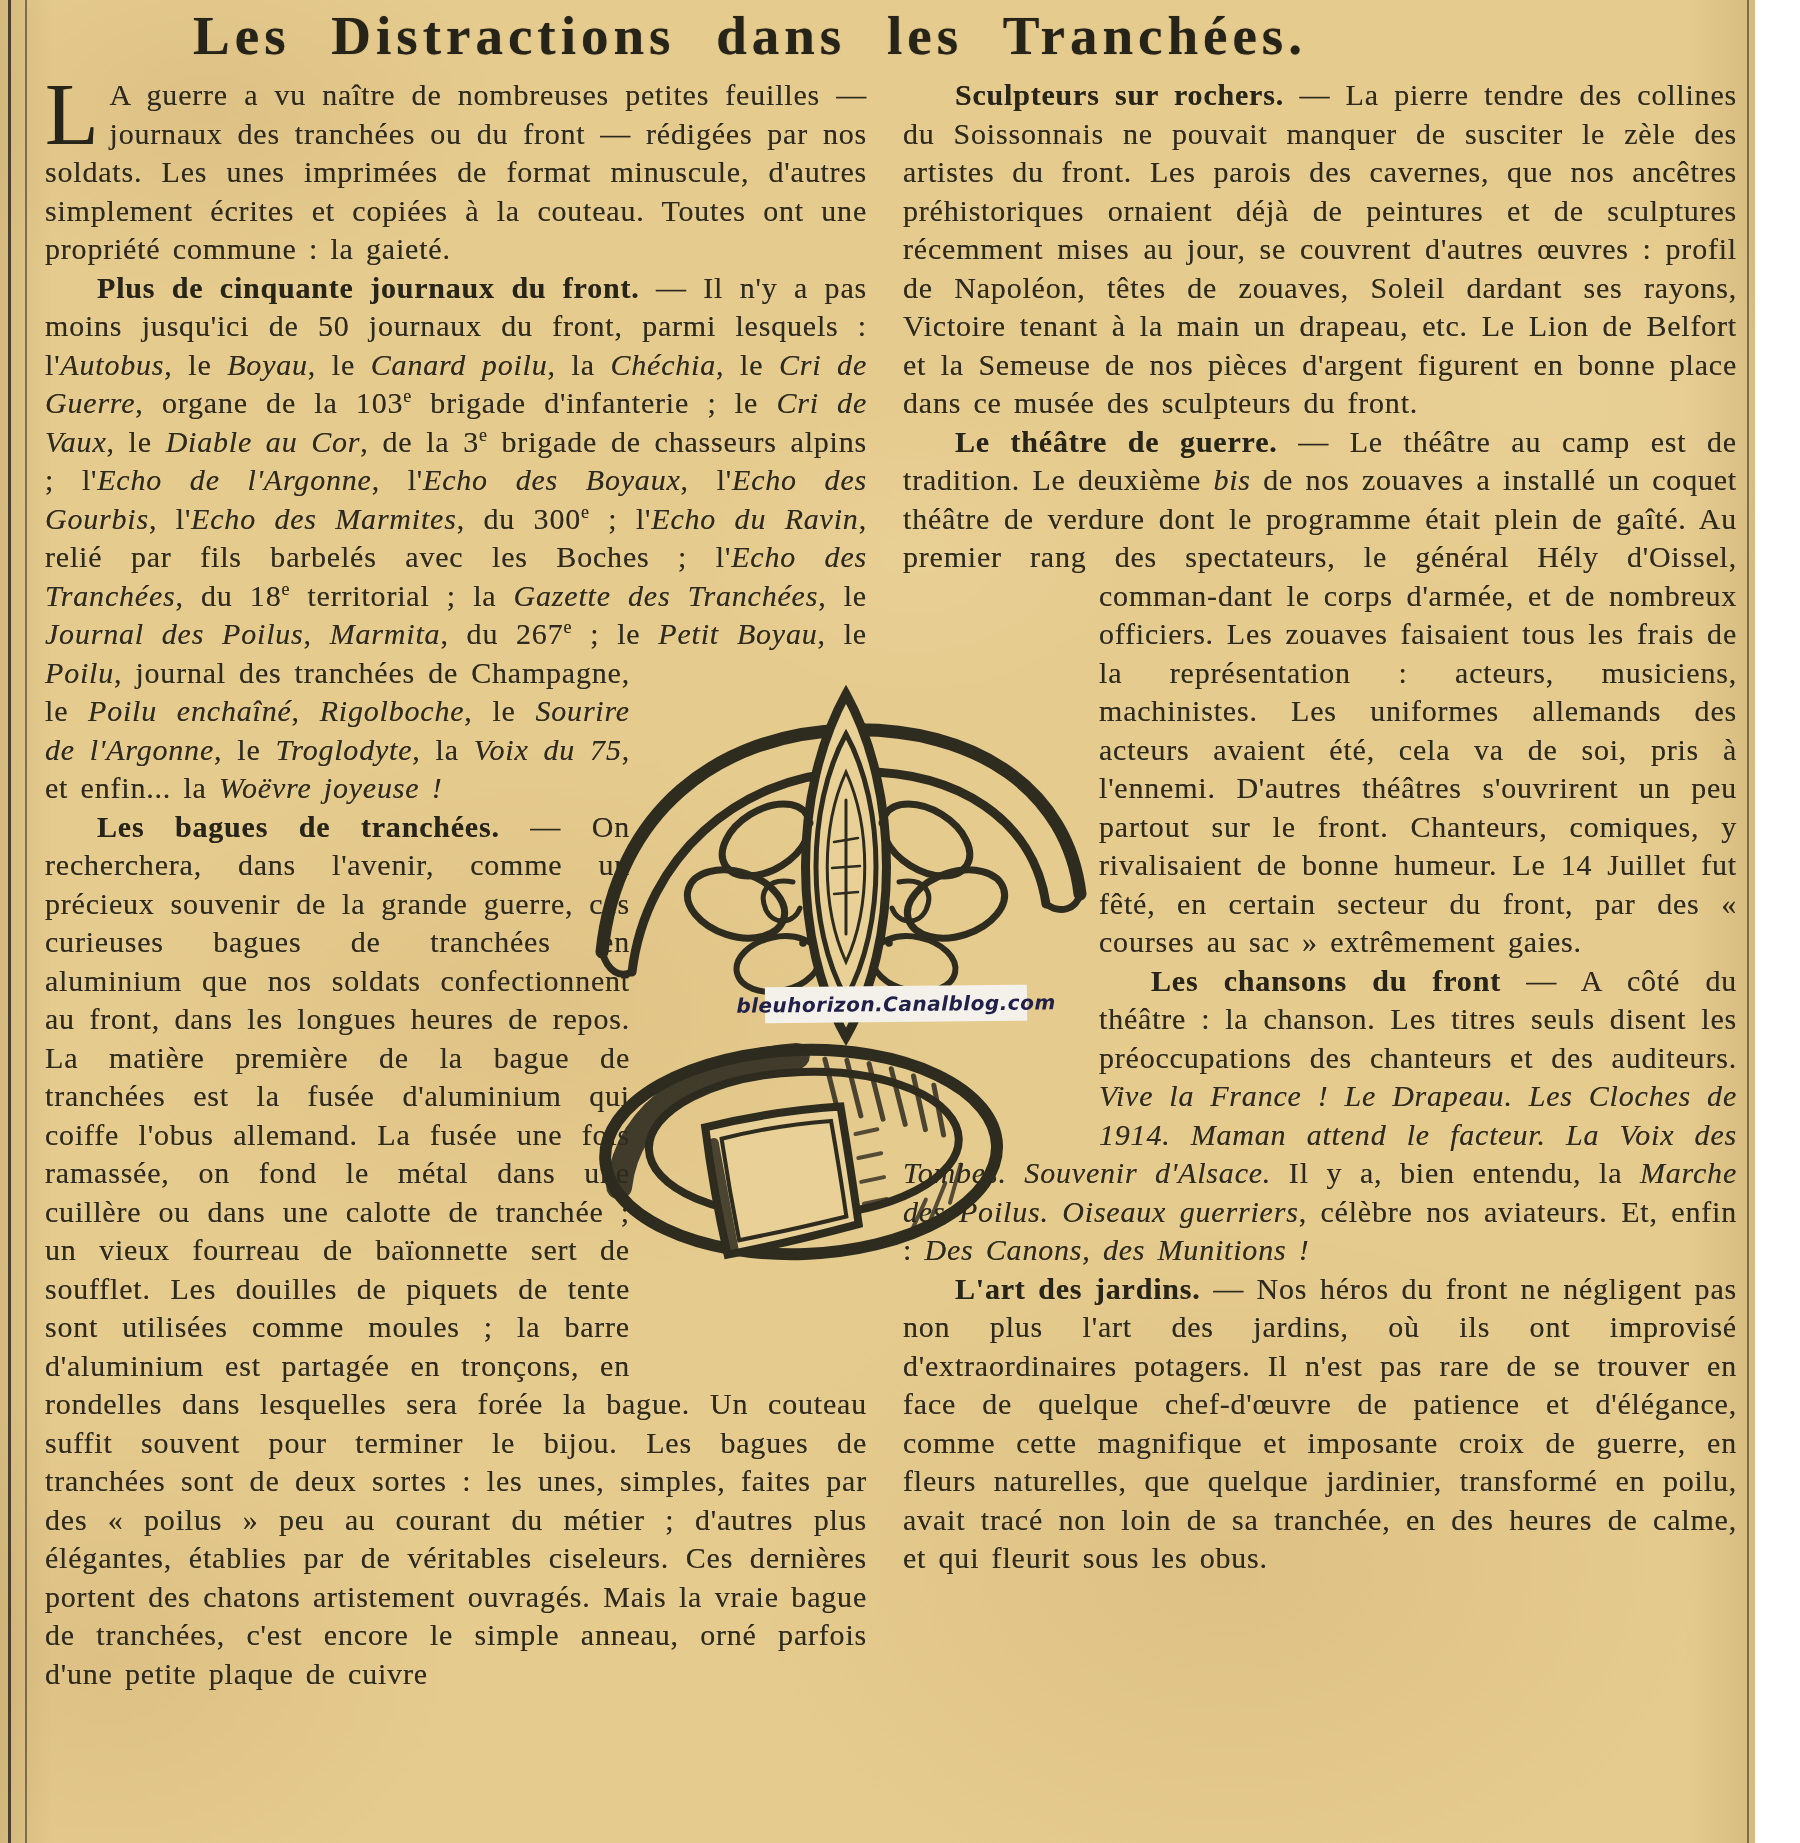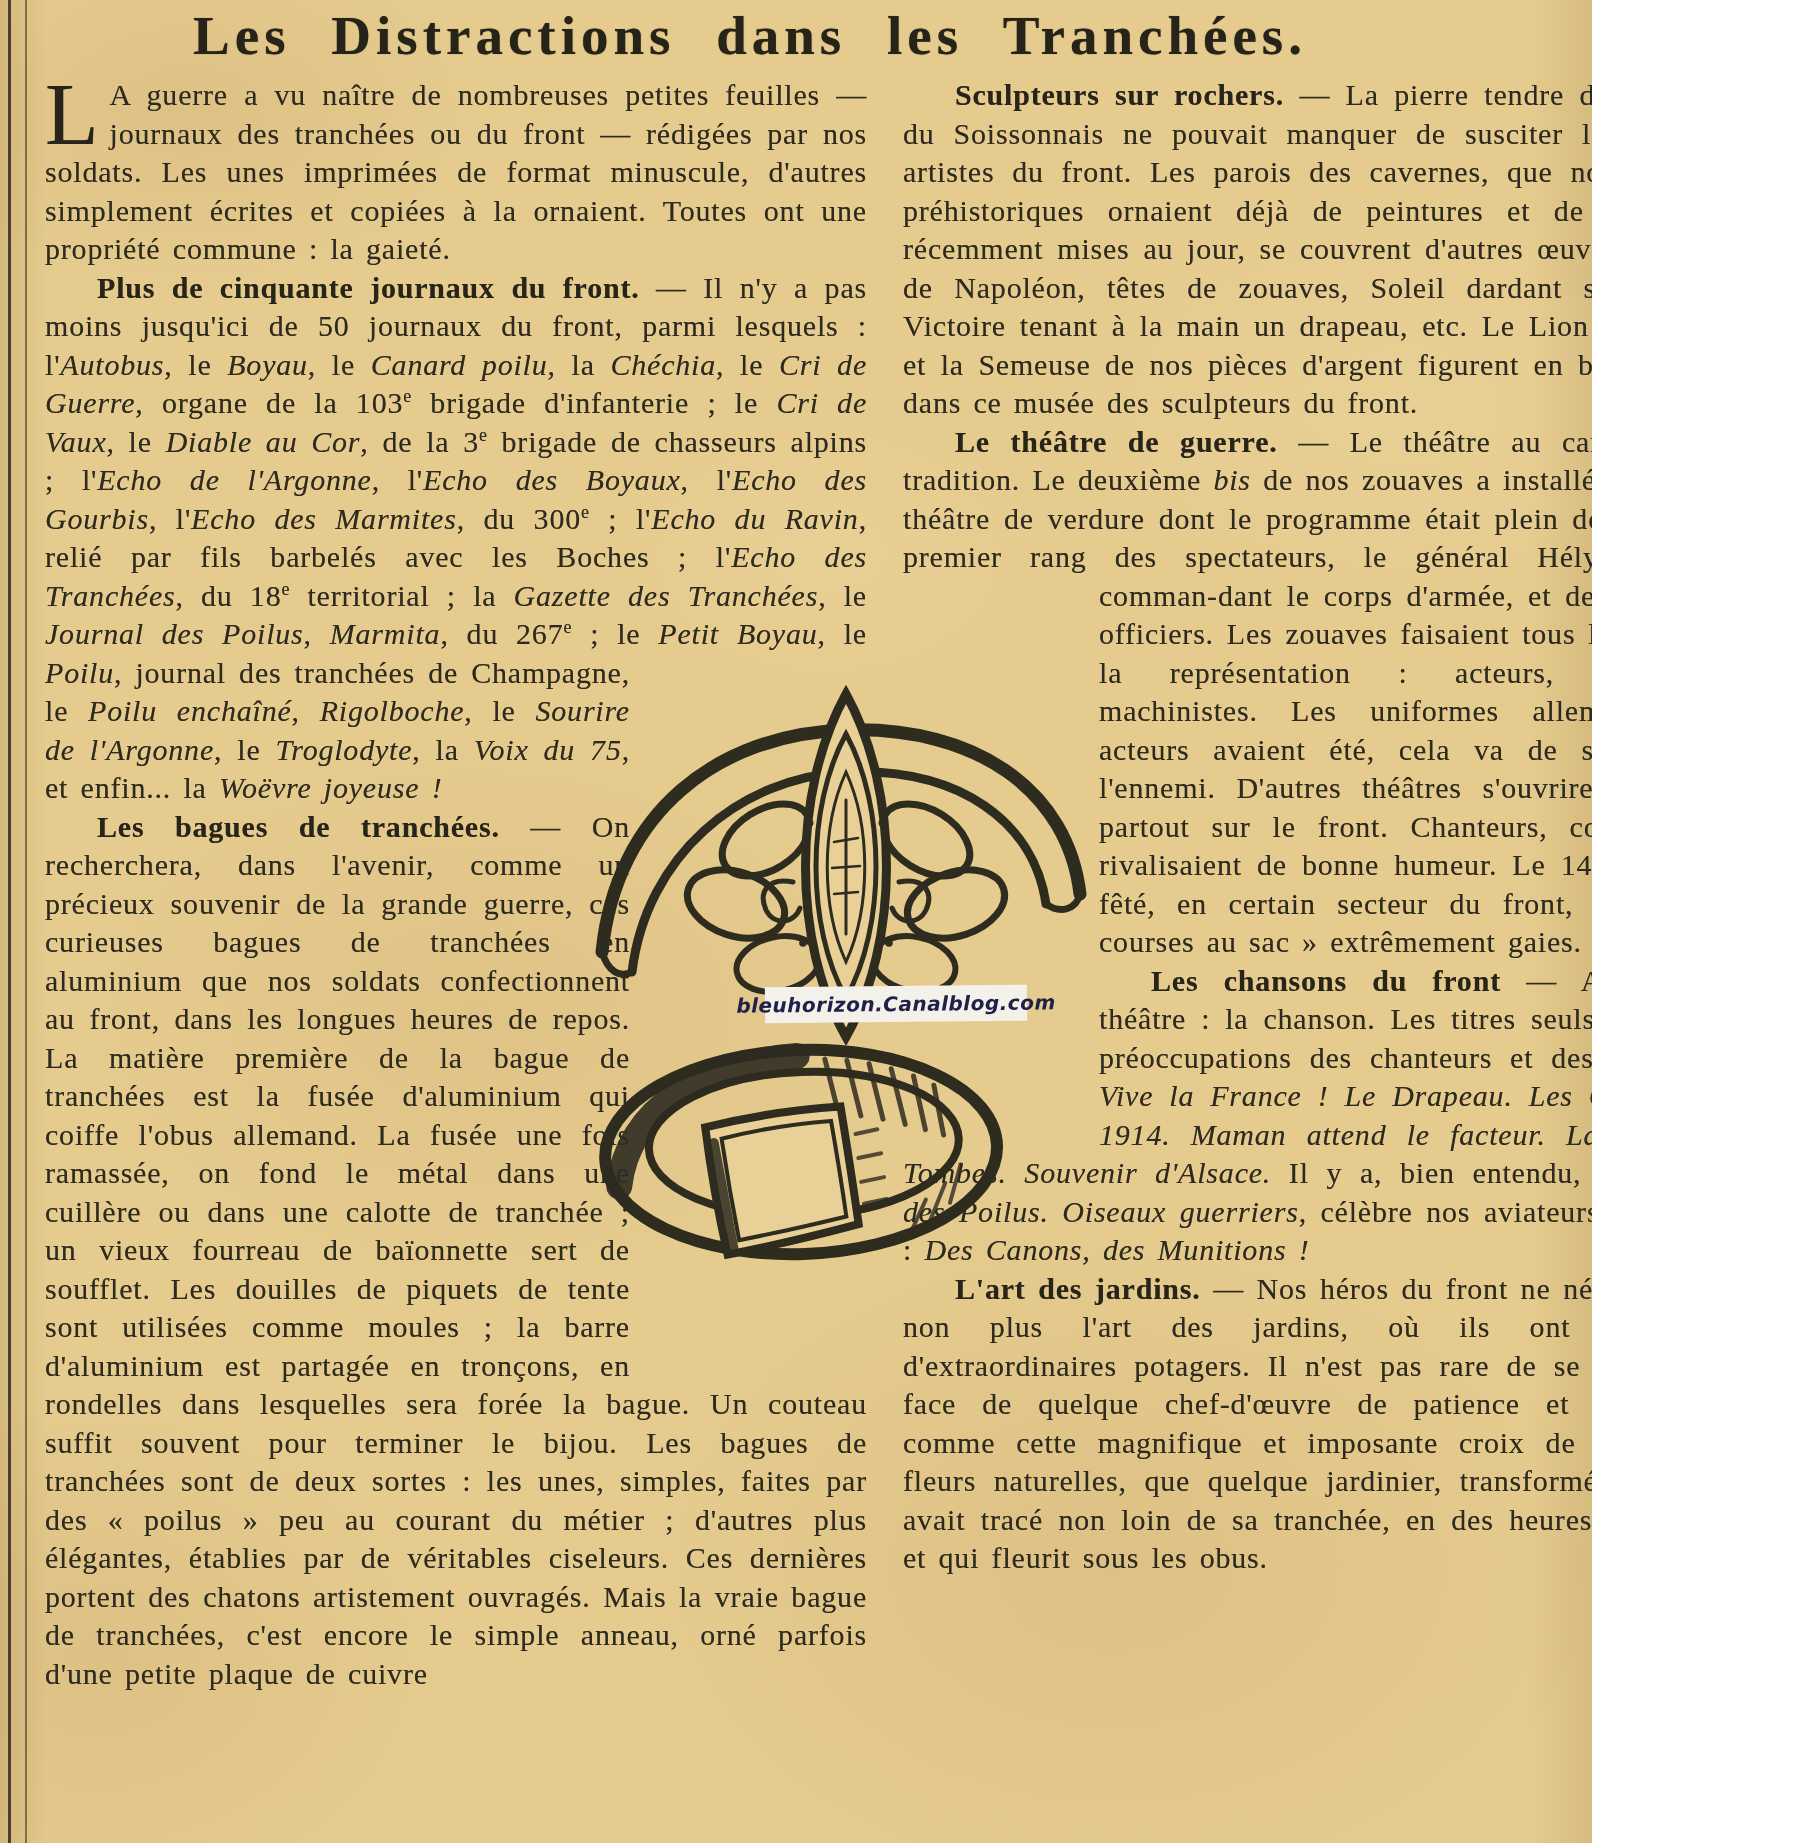--- a/index.html
+++ b/index.html
@@ -1,18 +1,18 @@
 <!DOCTYPE html>
 <html><head>
 <meta charset="utf-8">
 <style>
   html,body{margin:0;padding:0;}
   .page{
     position:relative;
-    width:1592px;height:1843px;
+    width:1755px;height:1843px;
     overflow:hidden;
     background:
       radial-gradient(420px 260px at 12% 6%, rgba(150,110,50,0.10), transparent 70%),
       radial-gradient(500px 300px at 88% 22%, rgba(238,222,172,0.22), transparent 70%),
       radial-gradient(600px 400px at 30% 55%, rgba(160,120,55,0.09), transparent 70%),
       radial-gradient(700px 500px at 70% 85%, rgba(150,112,50,0.10), transparent 70%),
       radial-gradient(320px 220px at 52% 30%, rgba(242,228,178,0.16), transparent 70%),
       radial-gradient(500px 380px at 6% 90%, rgba(140,100,45,0.10), transparent 70%),
       linear-gradient(90deg, rgba(120,90,40,0.16), rgba(120,90,40,0) 3%, rgba(120,90,40,0) 96%, rgba(120,90,40,0.14)),
       #e6cb8e;
@@ -101,21 +101,21 @@
 
   <div class="rule l1"></div>
   <div class="rule l2"></div>
   <div class="rule r1"></div>
   <div class="rule r2"></div>
   <div class="ink-dash"></div>
 
   <h1 class="title">Les Distractions dans les Tranchées.</h1>
 
   <div class="col col-left">
-    <p class="lead"><span class="dropcap">L</span><span>A guerre a vu naître de nombreuses petites feuilles — journaux des tranchées ou du front — rédigées par nos soldats. Les unes imprimées de format minuscule, d'autres simplement écrites et copiées à la ornaient. Toutes ont une propriété commune : la gaieté.</span></p>
+    <p class="lead"><span class="dropcap">L</span><span>A guerre a vu naître de nombreuses petites feuilles — journaux des tranchées ou du front — rédigées par nos soldats. Les unes imprimées de format minuscule, d'autres simplement écrites et copiées à la couteau. Toutes ont une propriété commune : la gaieté.</span></p>
     <p><span><b>Plus de cinquante journaux du front.</b> — Il n'y a pas moins jusqu'ici de 50 journaux du front, parmi lesquels : l'<i>Autobus</i>, le <i>Boyau</i>, le <i>Canard poilu</i>, la <i>Chéchia</i>, le <i>Cri de Guerre</i>, organe de la 103<sup>e</sup> brigade d'infanterie ; le <i>Cri de Vaux</i>, le <i>Diable au Cor</i>, de la 3<sup>e</sup> brigade de chasseurs alpins ; l'<i>Echo de l'Argonne</i>, l'<i>Echo des Boyaux</i>, l'<i>Echo des Gourbis</i>, l'<i>Echo des Marmites</i>, du 300<sup>e</sup> ; l'<i>Echo du Ravin</i>, relié par fils barbelés avec les Boches ; l'<i>Echo des Tranchées</i>, du 18<sup>e</sup> territorial ; la <i>Gazette des Tranchées</i>, le <i>Journal des Poilus</i>, <i>Marmita</i>, du 267<sup>e</sup> ; le <i>Petit</i></span><span class="cut-r"></span><span> <i>Boyau</i>, le <i>Poilu</i>, journal des tranchées de Champagne, le <i>Poilu enchaîné</i>, <i>Rigolboche</i>, le <i>Sourire de l'Argonne</i>, le <i>Troglodyte</i>, la <i>Voix du 75</i>, et enfin... la <i>Woëvre joyeuse !</i></span></p>
     <p><b>Les bagues de tranchées.</b> — On recherchera, dans l'avenir, comme un précieux souvenir de la grande guerre, ces curieuses bagues de tranchées en aluminium que nos soldats confectionnent au front, dans les longues heures de repos. La matière première de la bague de tranchées est la fusée d'aluminium qui coiffe l'obus allemand. La fusée une fois ramassée, on fond le métal dans une cuillère ou dans une calotte de tranchée ; un vieux fourreau de baïonnette sert de soufflet. Les douilles de piquets de tente sont utilisées comme moules ; la barre d'aluminium est partagée en tronçons, en rondelles dans lesquelles sera forée la bague. Un couteau suffit souvent pour terminer le bijou. Les bagues de tranchées sont de deux sortes : les unes, simples, faites par des « poilus » peu au courant du métier ; d'autres plus élégantes, établies par de véritables ciseleurs. Ces dernières portent des chatons artistement ouvragés. Mais la vraie bague de tranchées, c'est encore le simple anneau, orné parfois d'une petite plaque de cuivre</p>
   </div>
 
   <div class="col col-right">
     <p><b>Sculpteurs sur rochers.</b> — La pierre tendre des collines du Soissonnais ne pouvait manquer de susciter le zèle des artistes du front. Les parois des cavernes, que nos ancêtres préhistoriques ornaient déjà de peintures et de sculptures récemment mises au jour, se couvrent d'autres œuvres : profil de Napoléon, têtes de zouaves, Soleil dardant ses rayons, Victoire tenant à la main un drapeau, etc. Le Lion de Belfort et la Semeuse de nos pièces d'argent figurent en bonne place dans ce musée des sculpteurs du front.</p>
     <p><span><b>Le théâtre de guerre.</b> — Le théâtre au camp est de tradition. Le deuxième <i>bis</i> de nos zouaves a installé un coquet théâtre de verdure dont le programme était plein de gaîté. Au premier rang des spectateurs, le général Hély d'Oissel, comman-</span><span class="cut-l"></span><span>dant le corps d'armée, et de nombreux officiers. Les zouaves faisaient tous les frais de la représentation : acteurs, musiciens, machinistes. Les uniformes allemands des acteurs avaient été, cela va de soi, pris à l'ennemi. D'autres théâtres s'ouvrirent un peu partout sur le front. Chanteurs, comiques, y rivalisaient de bonne humeur. Le 14 Juillet fut fêté, en certain secteur du front, par des « courses au sac » extrêmement gaies.</span></p>
     <p><b>Les chansons du front</b> — A côté du théâtre : la chanson. Les titres seuls disent les préoccupations des chanteurs et des auditeurs. <i>Vive la France ! Le Drapeau. Les Cloches de 1914. Maman attend le facteur. La Voix des Tombes. Souvenir d'Alsace.</i> Il y a, bien entendu, la <i>Marche des Poilus. Oiseaux guerriers</i>, célèbre nos aviateurs. Et, enfin : <i>Des Canons, des Munitions !</i></p>
     <p><b>L'art des jardins.</b> — Nos héros du front ne négligent pas non plus l'art des jardins, où ils ont improvisé d'extraordinaires potagers. Il n'est pas rare de se trouver en face de quelque chef-d'œuvre de patience et d'élégance, comme cette magnifique et imposante croix de guerre, en fleurs naturelles, que quelque jardinier, transformé en poilu, avait tracé non loin de sa tranchée, en des heures de calme, et qui fleurit sous les obus.</p>
   </div>

